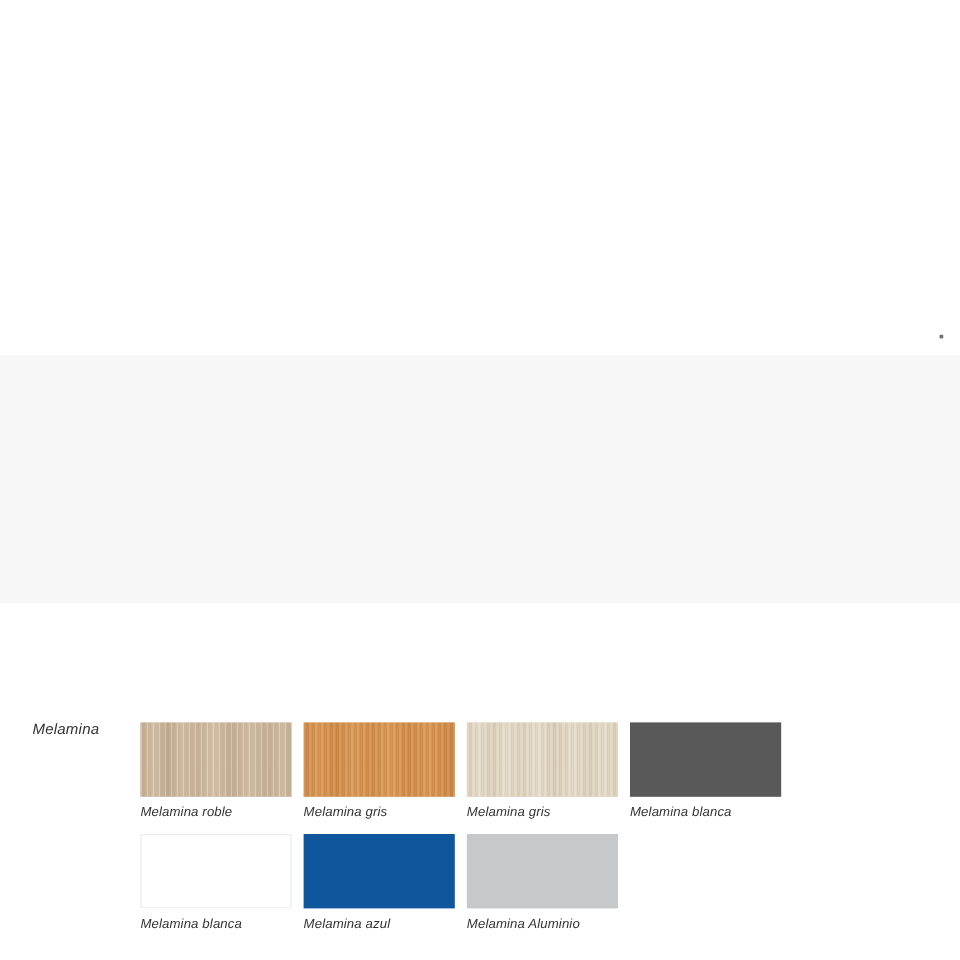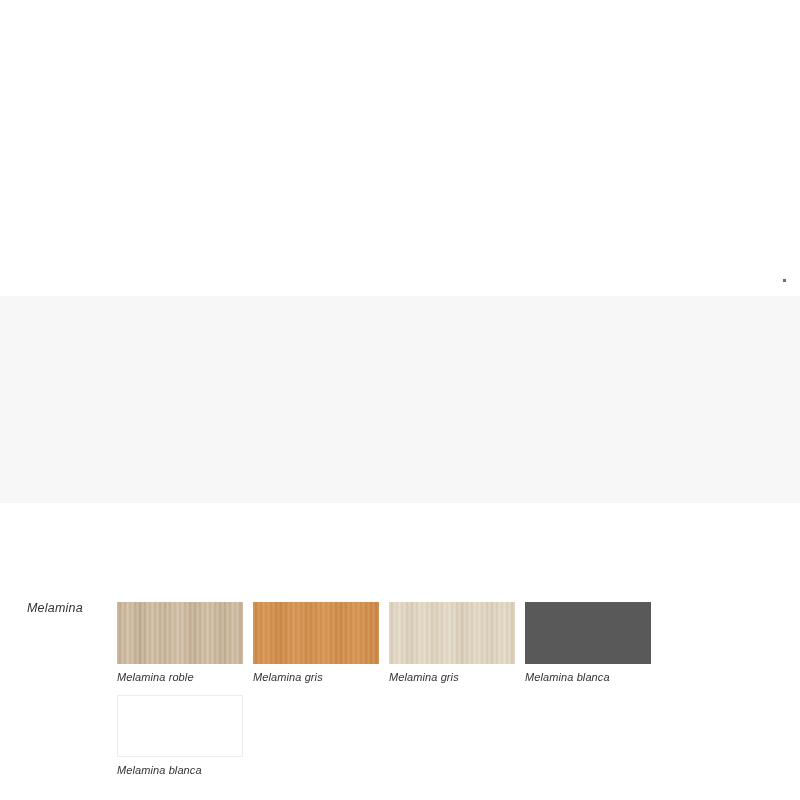--- a/index.html
+++ b/index.html
@@ -277,18 +277,32 @@
 
 
       <div class="swatch-cell mat-blanca">
         <div class="swatch-chip bordered" style="background-color: rgb(255, 255, 255);">
           <div class="grain-broad"></div>
           <div class="grain-fine"></div>
         </div>
         <div class="swatch-label">Melamina blanca</div>
       </div>
 
-
+      <div class="swatch-cell mat-azul">
+        <div class="swatch-chip" style="background-color: rgb(16, 86, 156);">
+          <div class="grain-broad"></div>
+          <div class="grain-fine"></div>
+        </div>
+        <div class="swatch-label">Melamina azul</div>
+      </div>
+
+      <div class="swatch-cell mat-aluminio">
+        <div class="swatch-chip" style="background-color: rgb(198, 200, 202);">
+          <div class="grain-broad"></div>
+          <div class="grain-fine"></div>
+        </div>
+        <div class="swatch-label">Melamina Aluminio</div>
+      </div>
 
     </div>
 
   </div>
 </div>
 
 </body></html>

